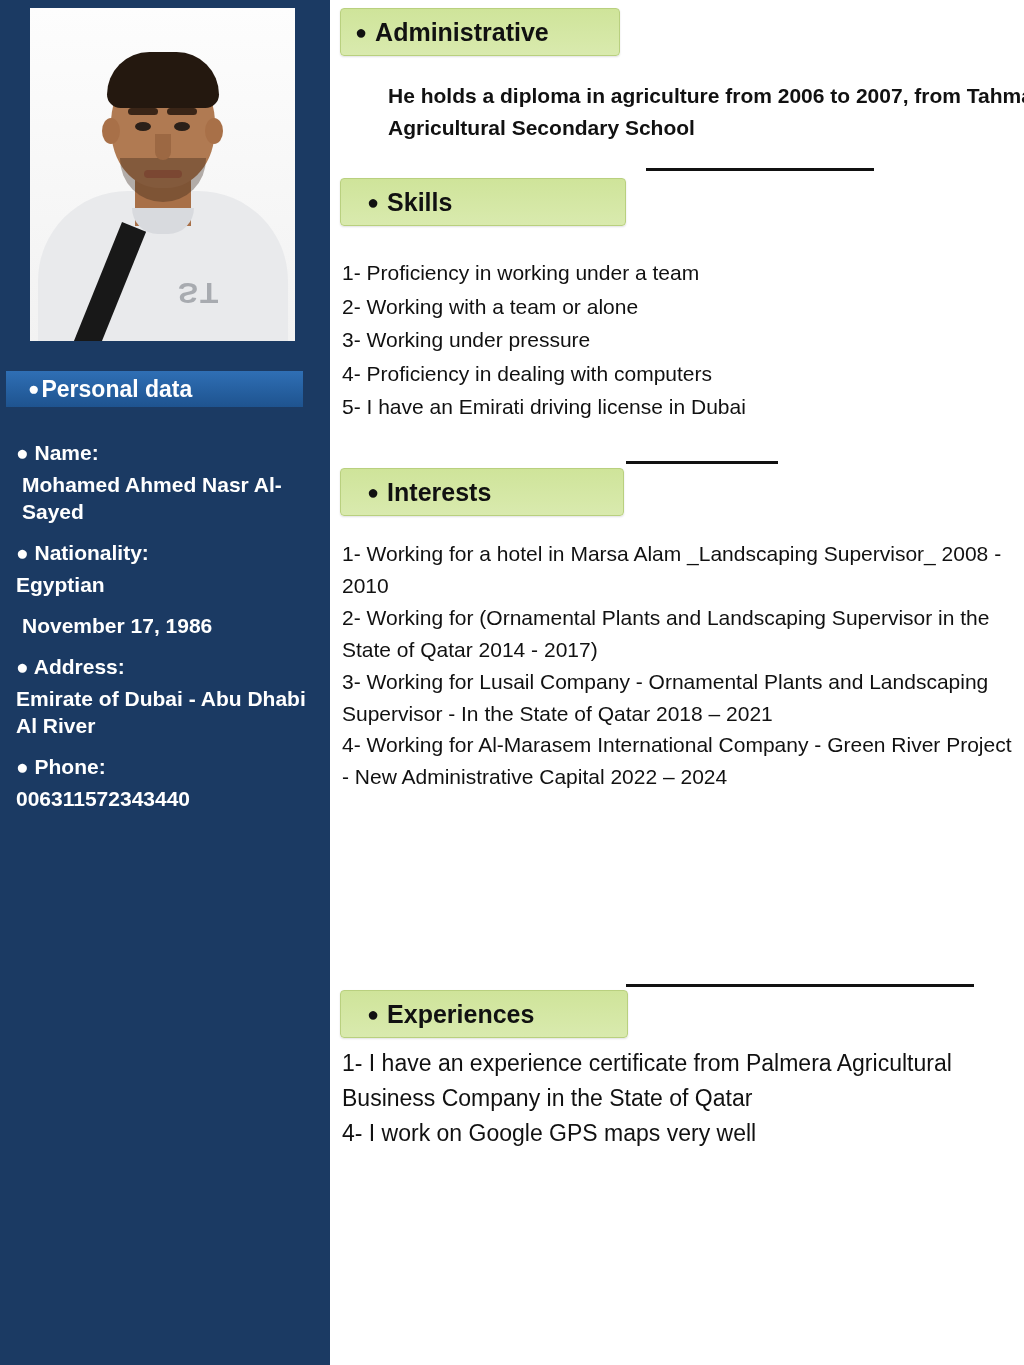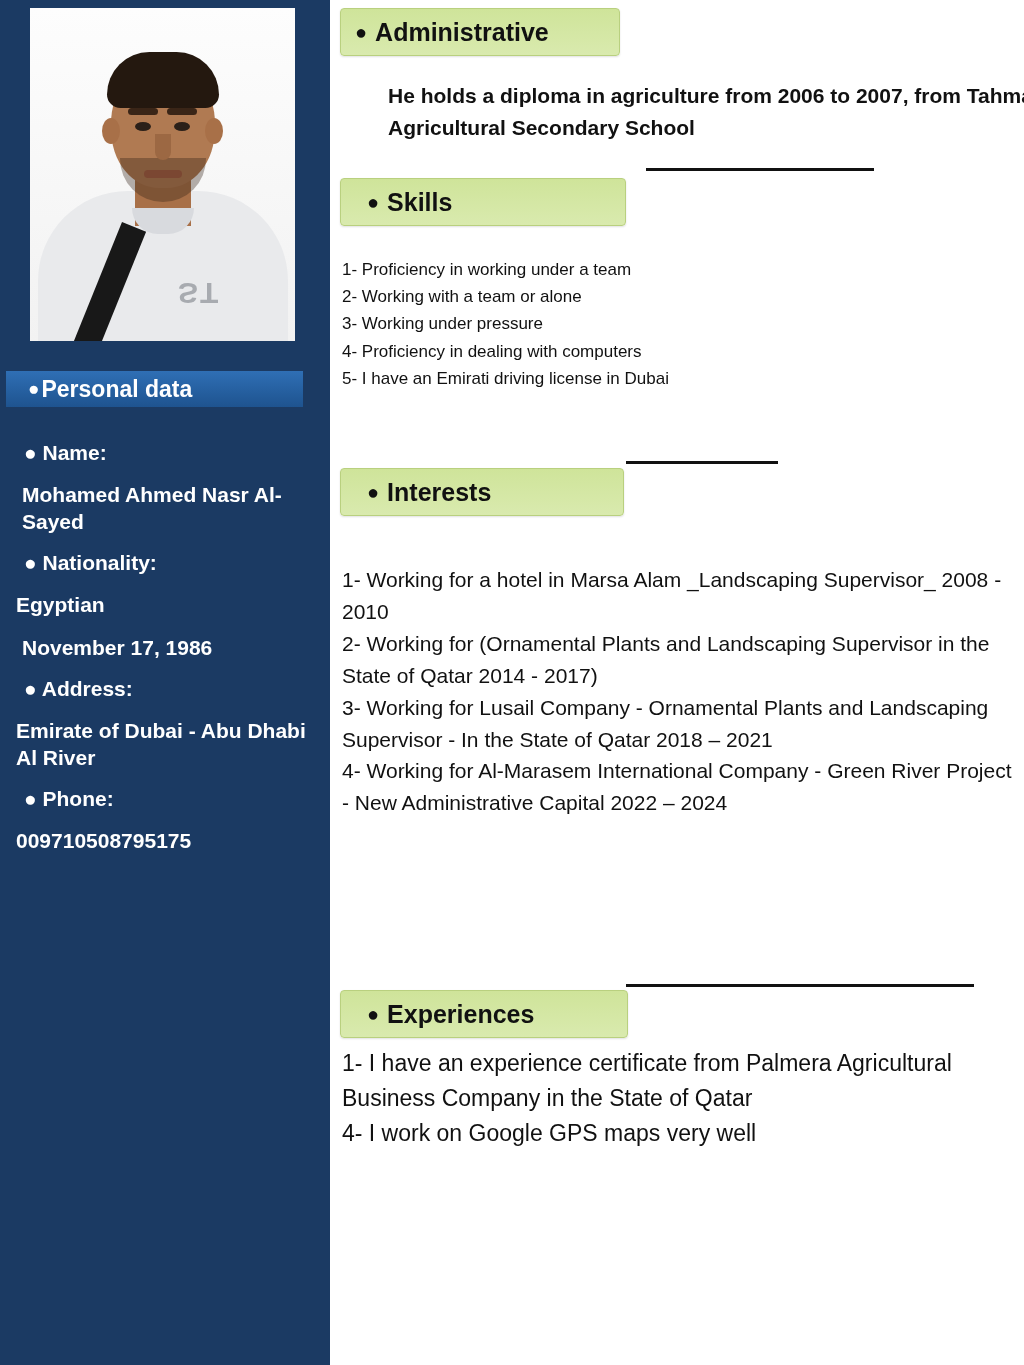--- a/index.html
+++ b/index.html
@@ -149,27 +149,27 @@
 
   #personal-list {
     position: absolute;
     left: 16px; top: 440px;
     width: 305px;
     color: #ffffff;
   }
   .pd-label {
     font-size: 21px;
     font-weight: bold;
-    margin: 0 0 4px 8px;
+    margin: 0 0 4px 0;
     line-height: 1.25;
   }
   .pd-value {
     font-size: 21px;
     font-weight: bold;
-    margin: 16px 0 14px 0;
+    margin: 6px 0 14px 0;
     line-height: 1.28;
   }
   .pd-value.indent { padding-left: 6px; }
 
   
   #main {
     position: absolute;
     left: 330px; top: 0;
     width: 694px; height: 1365px;
     background: #ffffff;
@@ -199,21 +199,21 @@
     position: absolute;
     color: #111111;
     line-height: 1.35;
   }
   .qual-text {
     font-size: 21px;
     font-weight: bold;
     line-height: 1.5;
   }
   .list-line {
-    font-size: 17px;
+    font-size: 21px;
     line-height: 1.6;
     white-space: nowrap;
   }
   .para-line {
     font-size: 21px;
     line-height: 1.52;
   }
   .exp-line {
     font-size: 23px;
     line-height: 1.52;
@@ -257,21 +257,21 @@
 
       <p class="pd-label">● Nationality:</p>
       <p class="pd-value">Egyptian</p>
 
       <p class="pd-value indent">November 17, 1986</p>
 
       <p class="pd-label">● Address:</p>
       <p class="pd-value">Emirate of Dubai - Abu Dhabi  Al River</p>
 
       <p class="pd-label">● Phone:</p>
-      <p class="pd-value">009710508795175</p>
+      <p class="pd-value">006311572343440</p>
     </div>
   </div>
 
   <div id="main">
 
     <div class="sec-tag" style="left:10px; top:8px; width:280px;">
       <span class="bullet">●</span>
       <span>Administrative</span>
     </div>
     <div class="body-text qual-text" style="left:14px; top:80px; width:660px;margin-left:44px;">He holds a diploma in agriculture from 2006 to 2007, from Tahma Agricultural Secondary School</div>
@@ -289,21 +289,21 @@
       <div class="list-line">4- Proficiency in dealing with computers</div>
       <div class="list-line">5- I have an Emirati driving license in Dubai</div>
     </div>
 
     <div class="sec-rule" style="left:296px; top:461px; width:152px;"></div>
 
     <div class="sec-tag" style="left:10px; top:468px; width:284px;">
       <span class="bullet" style="margin-left:12px;">●</span>
       <span>Interests</span>
     </div>
-    <div class="body-text" style="left:12px; top:538px; width:676px;margin-top:26px;">
+    <div class="body-text" style="left:12px; top:538px; width:676px;">
       <div class="para-line">1- Working for a hotel in Marsa Alam _Landscaping Supervisor_ 2008 - 2010</div>
       <div class="para-line">2- Working for (Ornamental Plants and Landscaping Supervisor in the State of Qatar 2014 - 2017)</div>
       <div class="para-line">3- Working for Lusail Company - Ornamental Plants and Landscaping Supervisor - In the State of Qatar 2018 – 2021</div>
       <div class="para-line">4- Working for Al-Marasem International Company - Green River Project - New Administrative Capital 2022 – 2024</div>
     </div>
 
     <div class="sec-rule" style="left:296px; top:984px; width:348px;"></div>
 
     <div class="sec-tag" style="left:10px; top:990px; width:288px;">
       <span class="bullet" style="margin-left:12px;">●</span>

